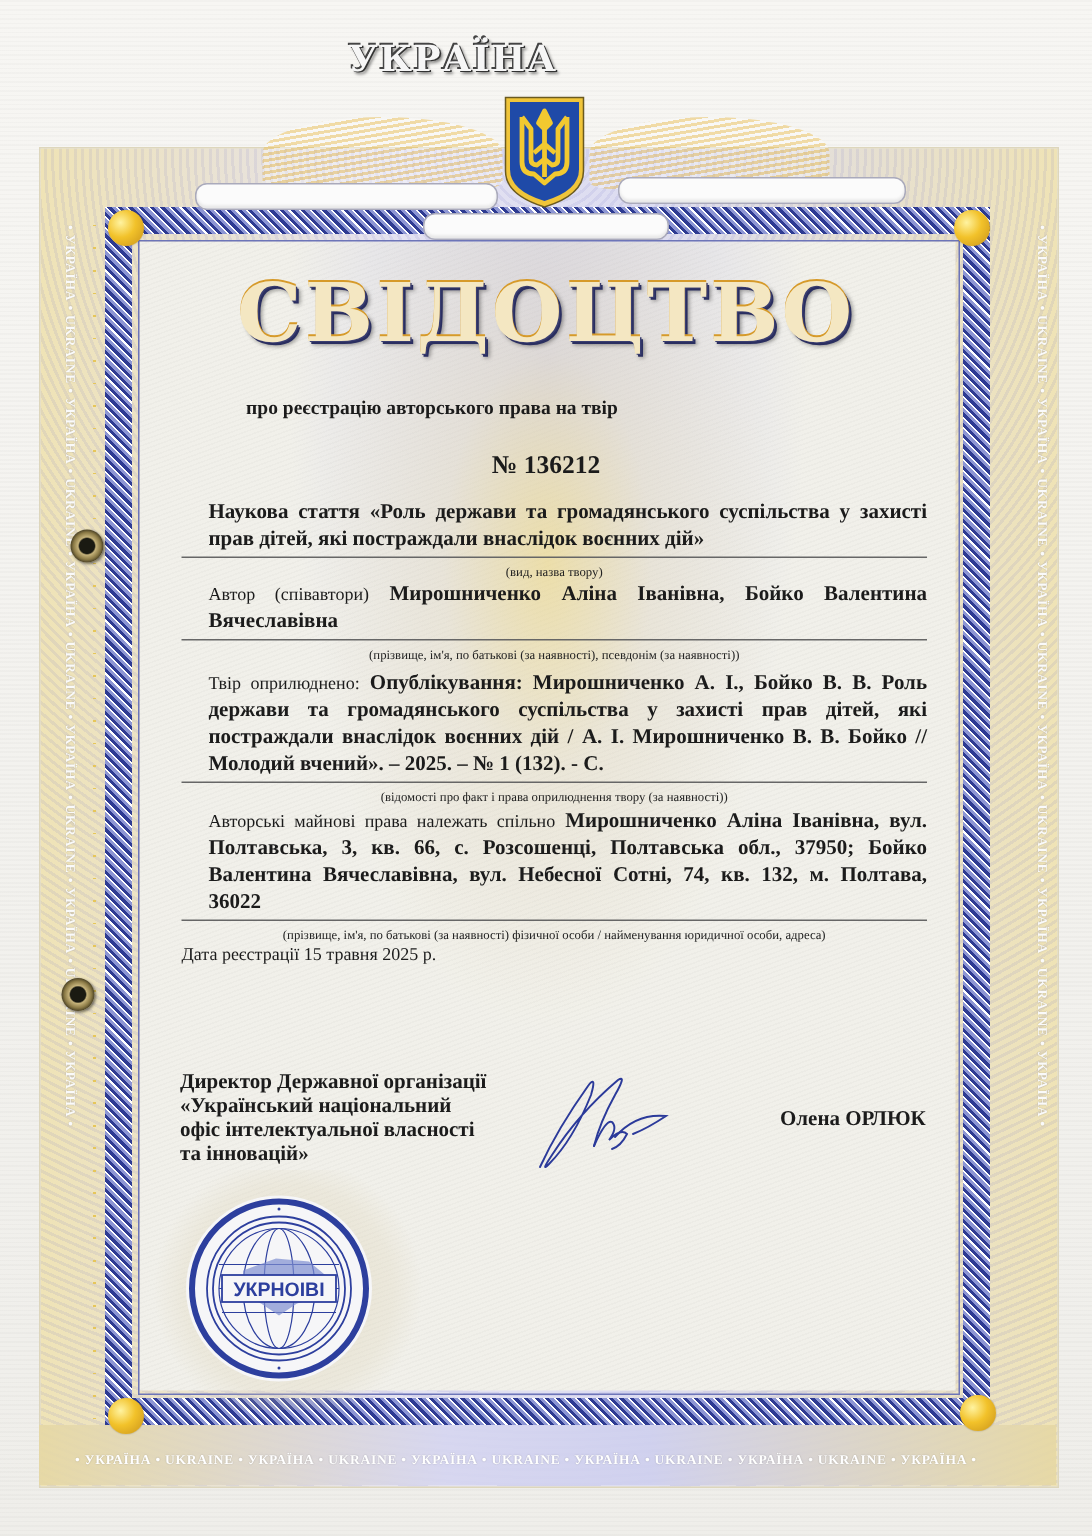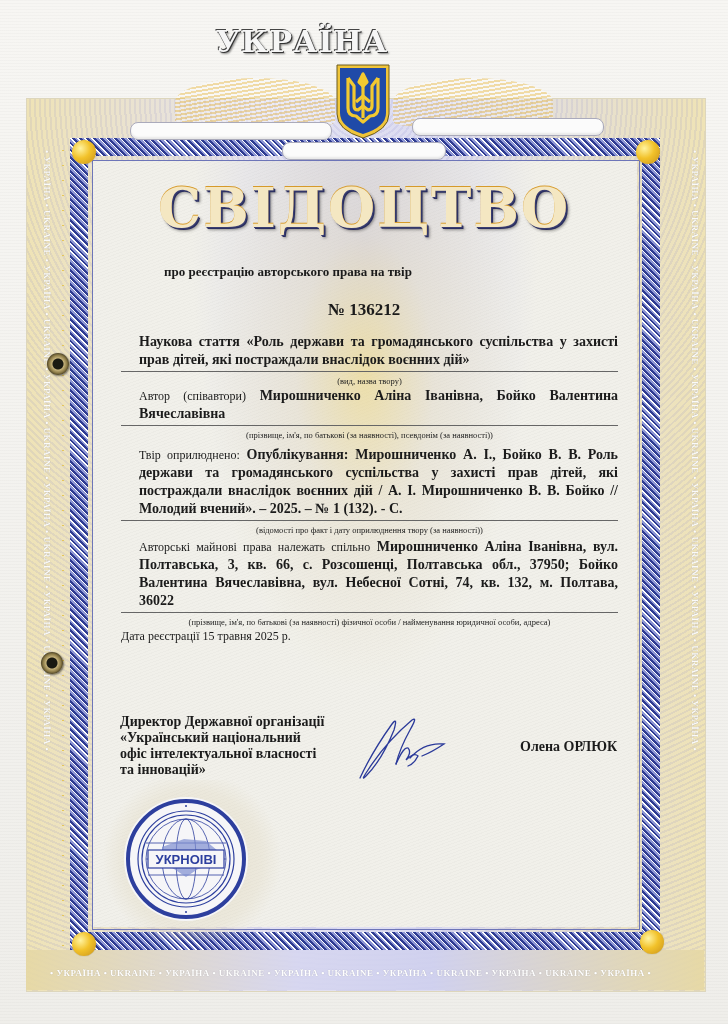--- a/index.html
+++ b/index.html
@@ -61,21 +61,21 @@
     background: radial-gradient(circle at 35% 35%, #fff3a0 0%, #f2c22a 45%, #c8921a 100%);
     box-shadow: 0 0 1px rgba(0,0,0,.4);
   }
   
   .header-tab {
     position: absolute; height: 16px; background: #fbfbfb; border: 1px solid #aab;
     border-radius: 8px; box-shadow: inset 0 -2px 2px rgba(0,0,0,0.08);
   }
   .country-title {
     position: absolute; left: 0; top: 24px; width: 604px; text-align: center;
-    font-size: 30px; font-weight: bold; letter-spacing: 1px;
+    font-size: 24px; font-weight: bold; letter-spacing: 1px;
     color: #f6f6f6;
     text-shadow: -1px -1px 0 #444, 1px 1px 0 #333, 2px 2px 2px rgba(0,0,0,.45);
     font-family: "DejaVu Serif", serif;
   }
   .coat-of-arms {
     position: absolute; left: 334px; top: 62px; width: 58px; height: 78px;
   }
   .wings {
     position: absolute; top: 78px; height: 48px; width: 160px;
     background: repeating-linear-gradient(170deg, rgba(235,190,80,0.55) 0 2px, rgba(255,255,255,0.4) 2px 4px);
@@ -190,21 +190,21 @@
   <div class="underline"></div>
   <div class="caption">(прізвище, ім'я, по батькові (за наявності), псевдонім (за наявності))</div>
 </div>
 
 <div class="field-block" style="top:446px">
   <div class="field-text">
     <span class="field-label">Твір оприлюднено:</span>
     <span>Опублікування: Мирошниченко А. І., Бойко В. В. Роль держави та громадянського суспільства у захисті прав дітей, які постраждали внаслідок воєнних дій / А. І. Мирошниченко В. В. Бойко // Молодий вчений». – 2025. – № 1 (132). - С.</span>
   </div>
   <div class="underline"></div>
-  <div class="caption">(відомості про факт і дату оприлюднення твору (за наявності))</div>
+  <div class="caption">(відомості про факт і права оприлюднення твору (за наявності))</div>
 </div>
 
 <div class="field-block" style="top:538px">
   <div class="field-text">
     <span class="field-label">Авторські майнові права належать спільно</span>
     <span>Мирошниченко Аліна Іванівна, вул. Полтавська, 3, кв. 66, с. Розсошенці, Полтавська обл., 37950; Бойко Валентина Вячеславівна, вул. Небесної Сотні, 74, кв. 132, м. Полтава, 36022</span>
   </div>
   <div class="underline"></div>
   <div class="caption">(прізвище, ім'я, по батькові (за наявності) фізичної особи / найменування юридичної особи, адреса)</div>
 </div>

